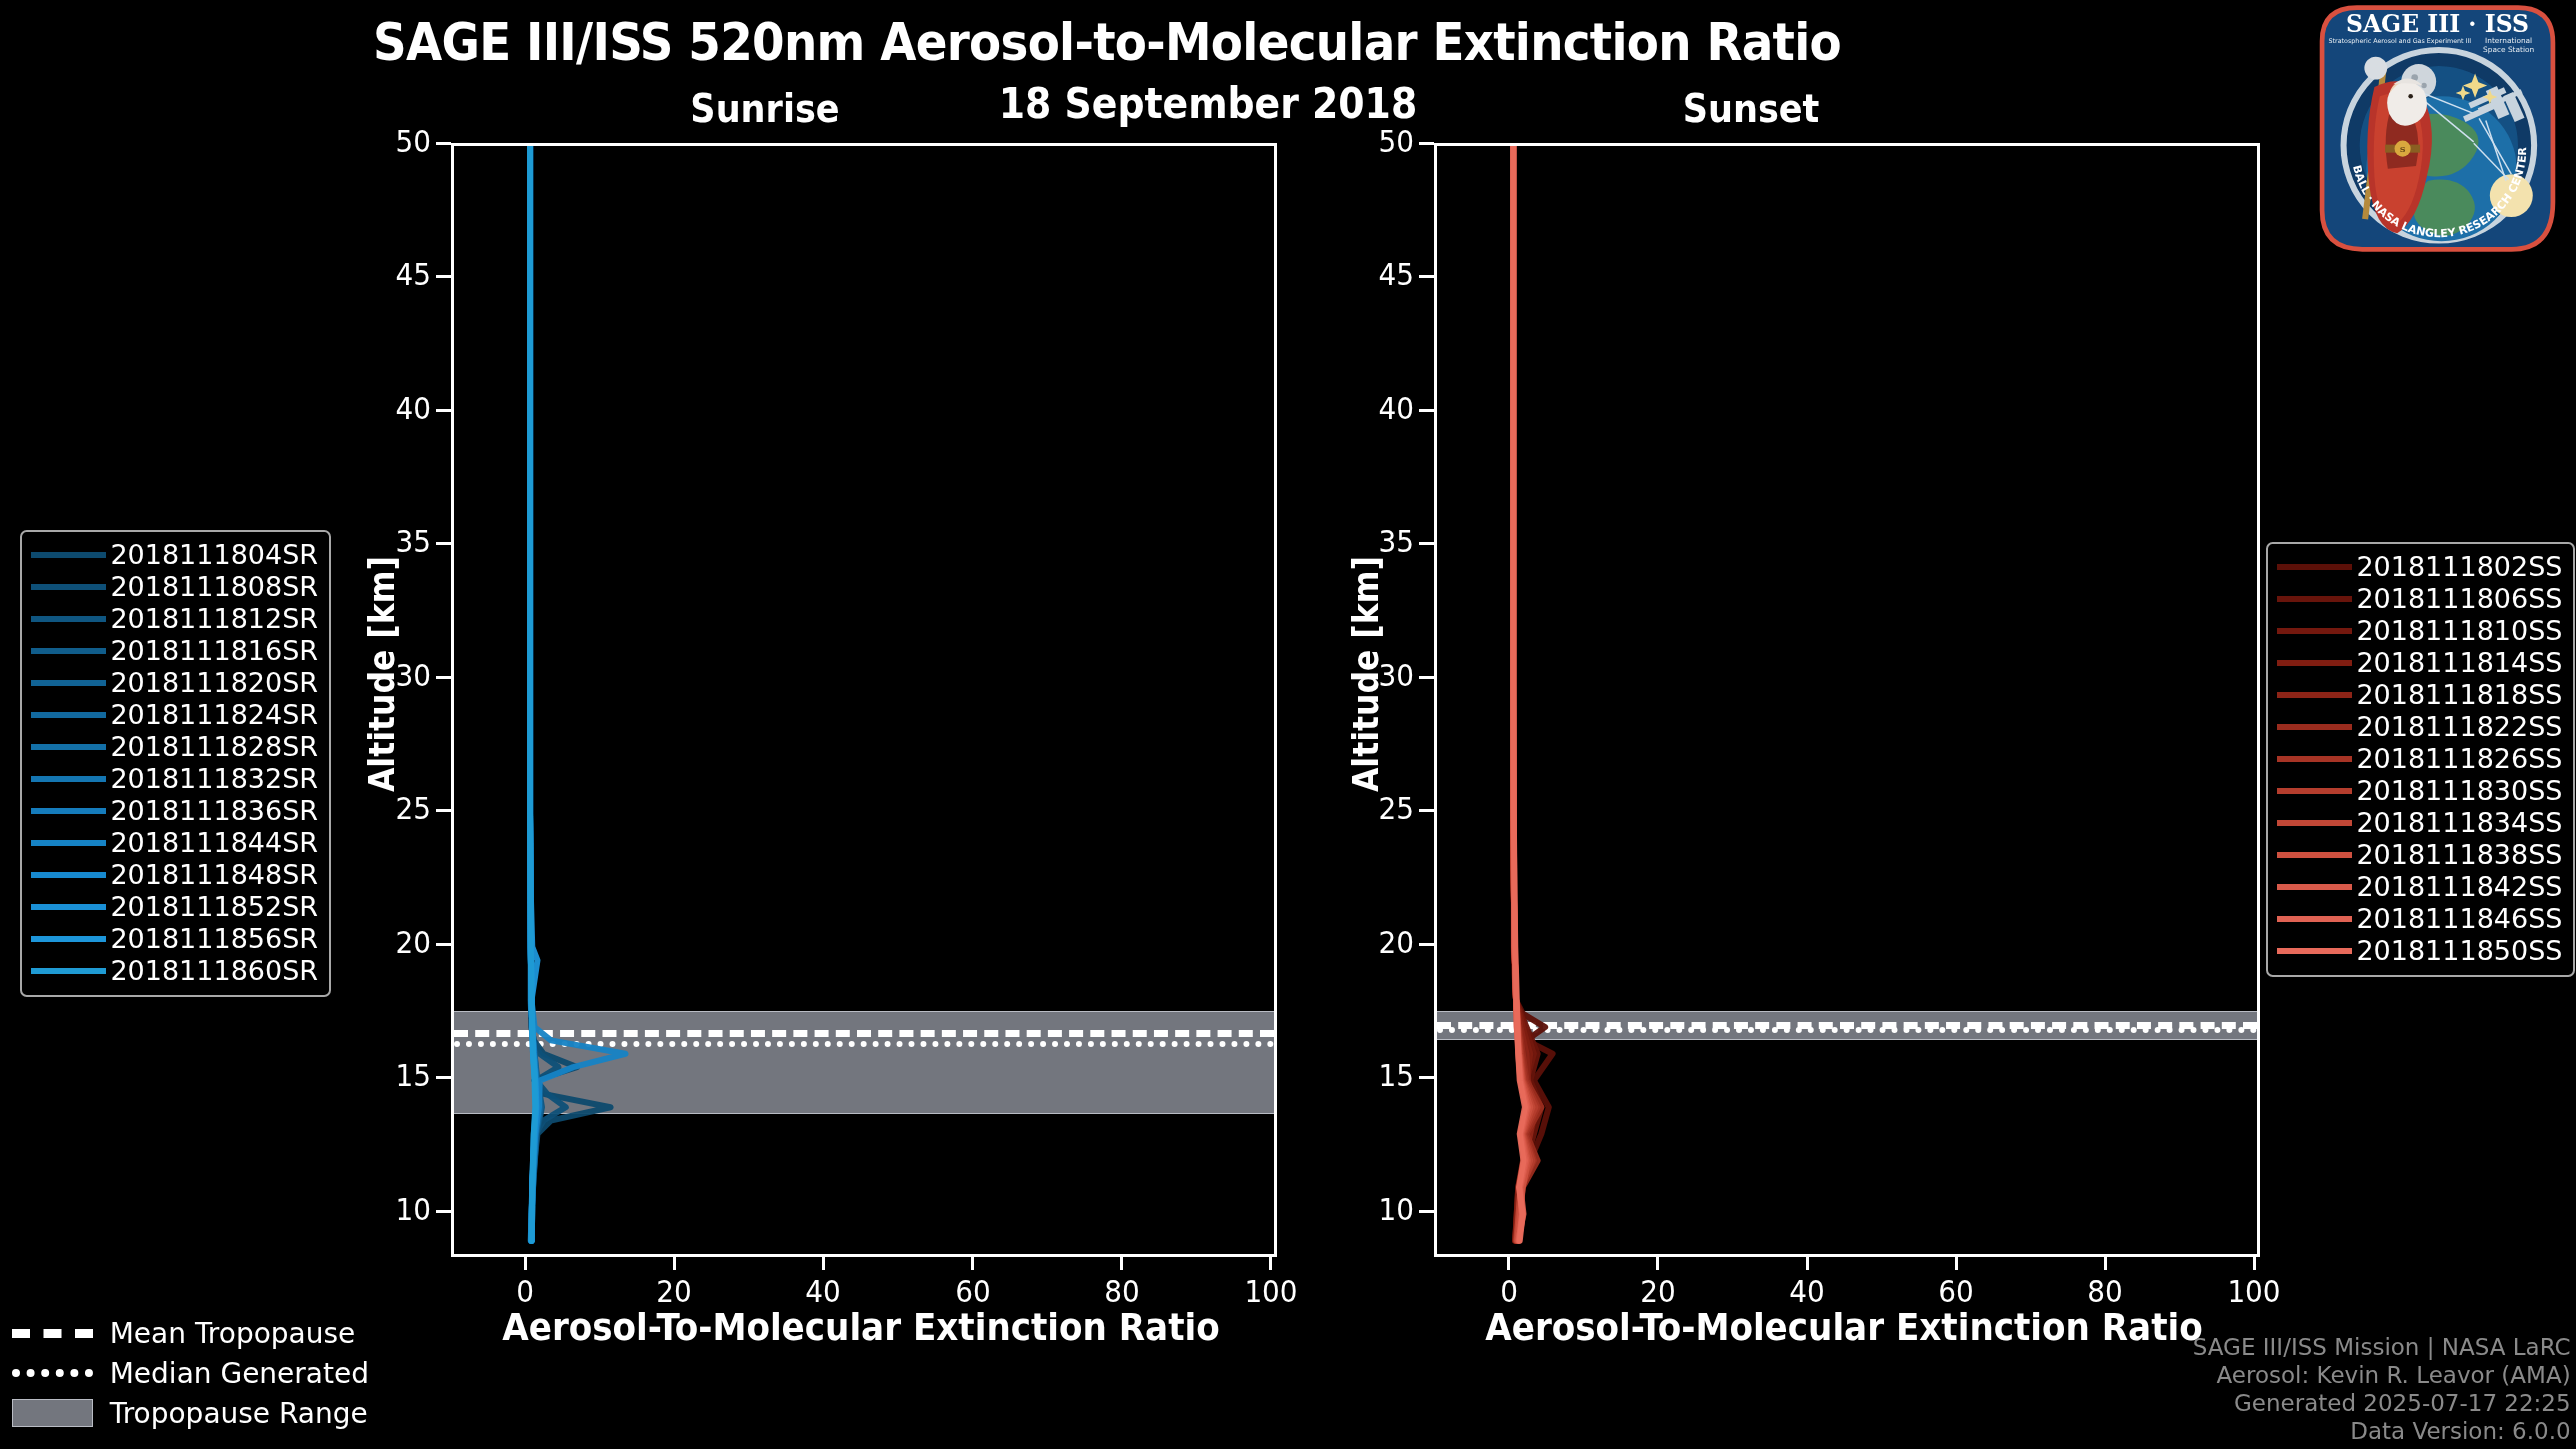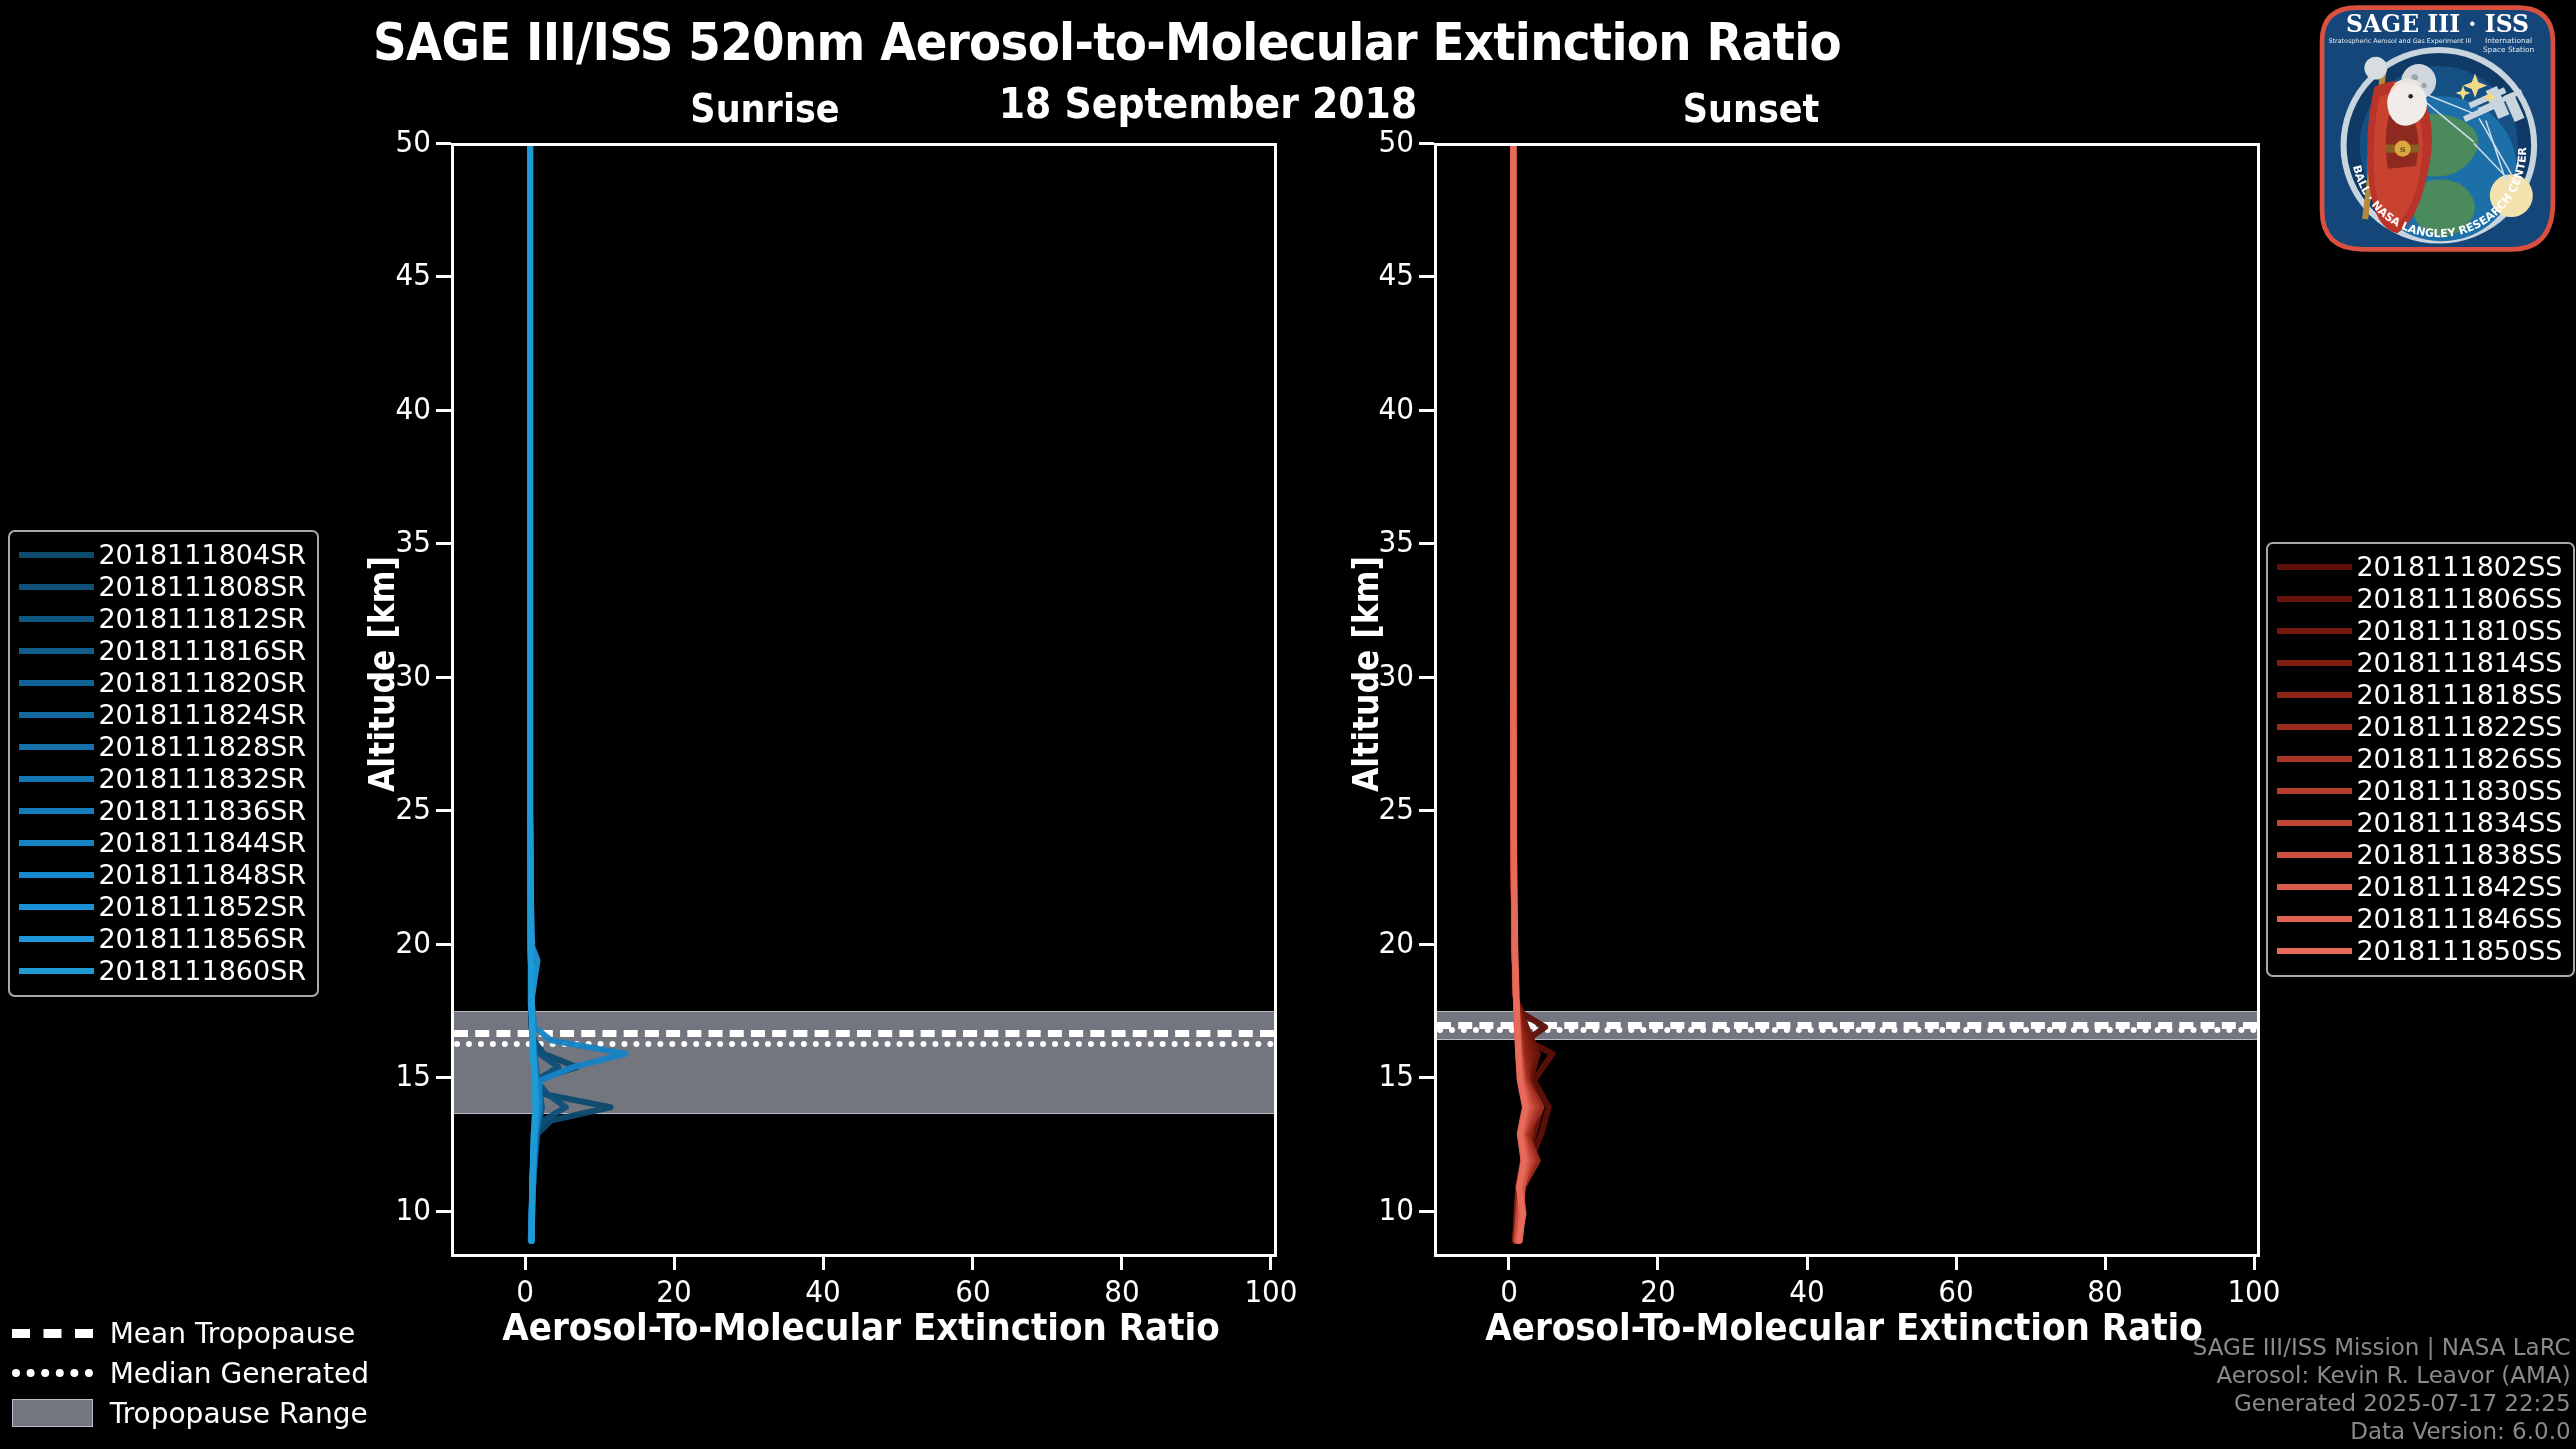--- a/index.html
+++ b/index.html
@@ -36,21 +36,21 @@
   .xtick{text-align:center;width:94px;}
   .tickmark{position:absolute;background:#fff;}
   .ylab{position:absolute;font-size:35px;font-weight:bold;
         transform:rotate(-90deg);transform-origin:0 0;white-space:nowrap;
         font-family:"DejaVu Sans Condensed","Liberation Sans Narrow","Liberation Sans",sans-serif;}
   .xlab{position:absolute;top:1305px;font-size:38px;font-weight:bold;text-align:center;width:820px;
         font-family:"DejaVu Sans Condensed","Liberation Sans Narrow","Liberation Sans",sans-serif;}
 
   .legend{position:absolute;border:2px solid #a8a8a8;border-radius:6.7px;
           background:#000;padding:6.7px 10.7px 8px 9.4px;}
-  #legend-sr{left:8px;top:530px;}
+  #legend-sr{left:20px;top:530px;}
   #legend-ss{left:2266px;top:542px;}
   .legend table{border-collapse:collapse;}
   .legend td{padding:0;height:32px;vertical-align:middle;}
   .swatch{width:79px;}
   .swatch i{display:block;height:6px;width:75px;}
   .leglbl{font-size:27px;padding-left:12px;white-space:nowrap;text-align:right;}
 
   #legend-tropo{position:absolute;left:12px;top:1313px;}
   #legend-tropo table{border-collapse:collapse;}
   #legend-tropo td{padding:0;height:40px;vertical-align:middle;}

